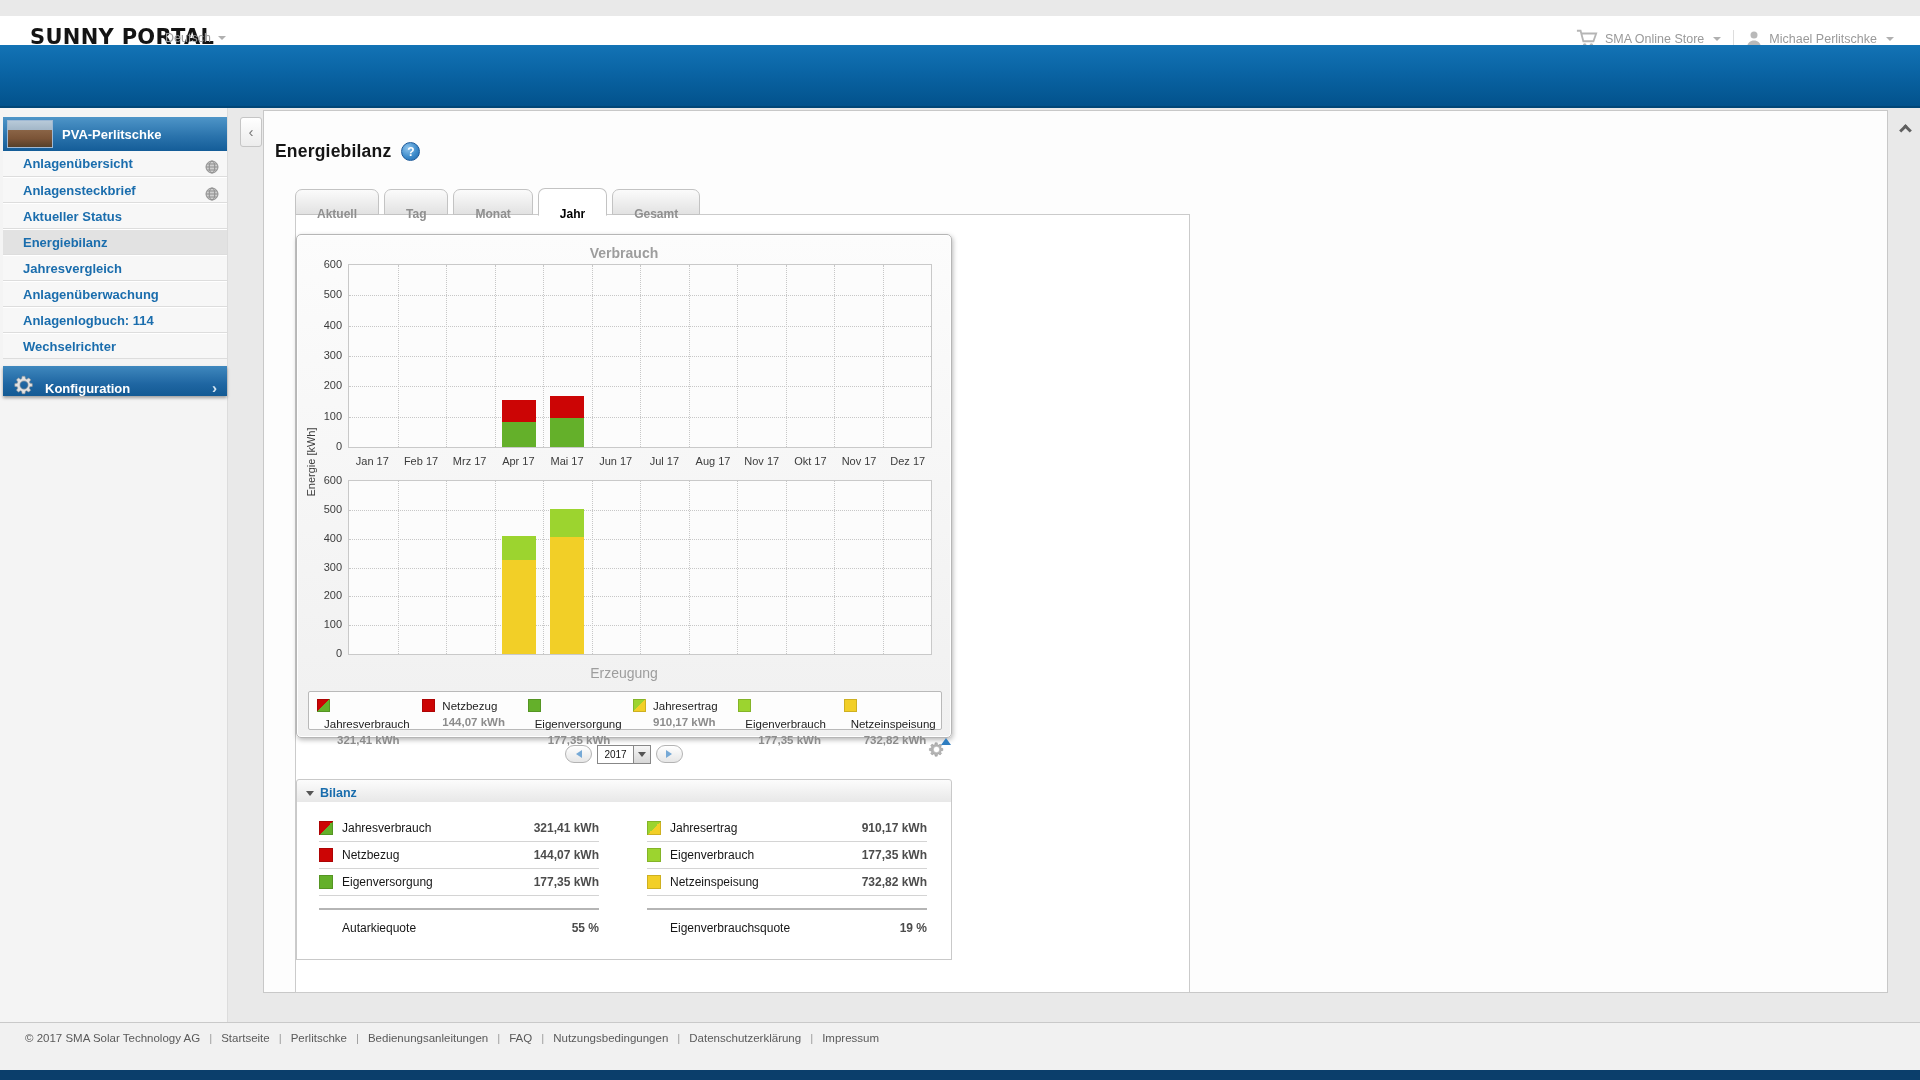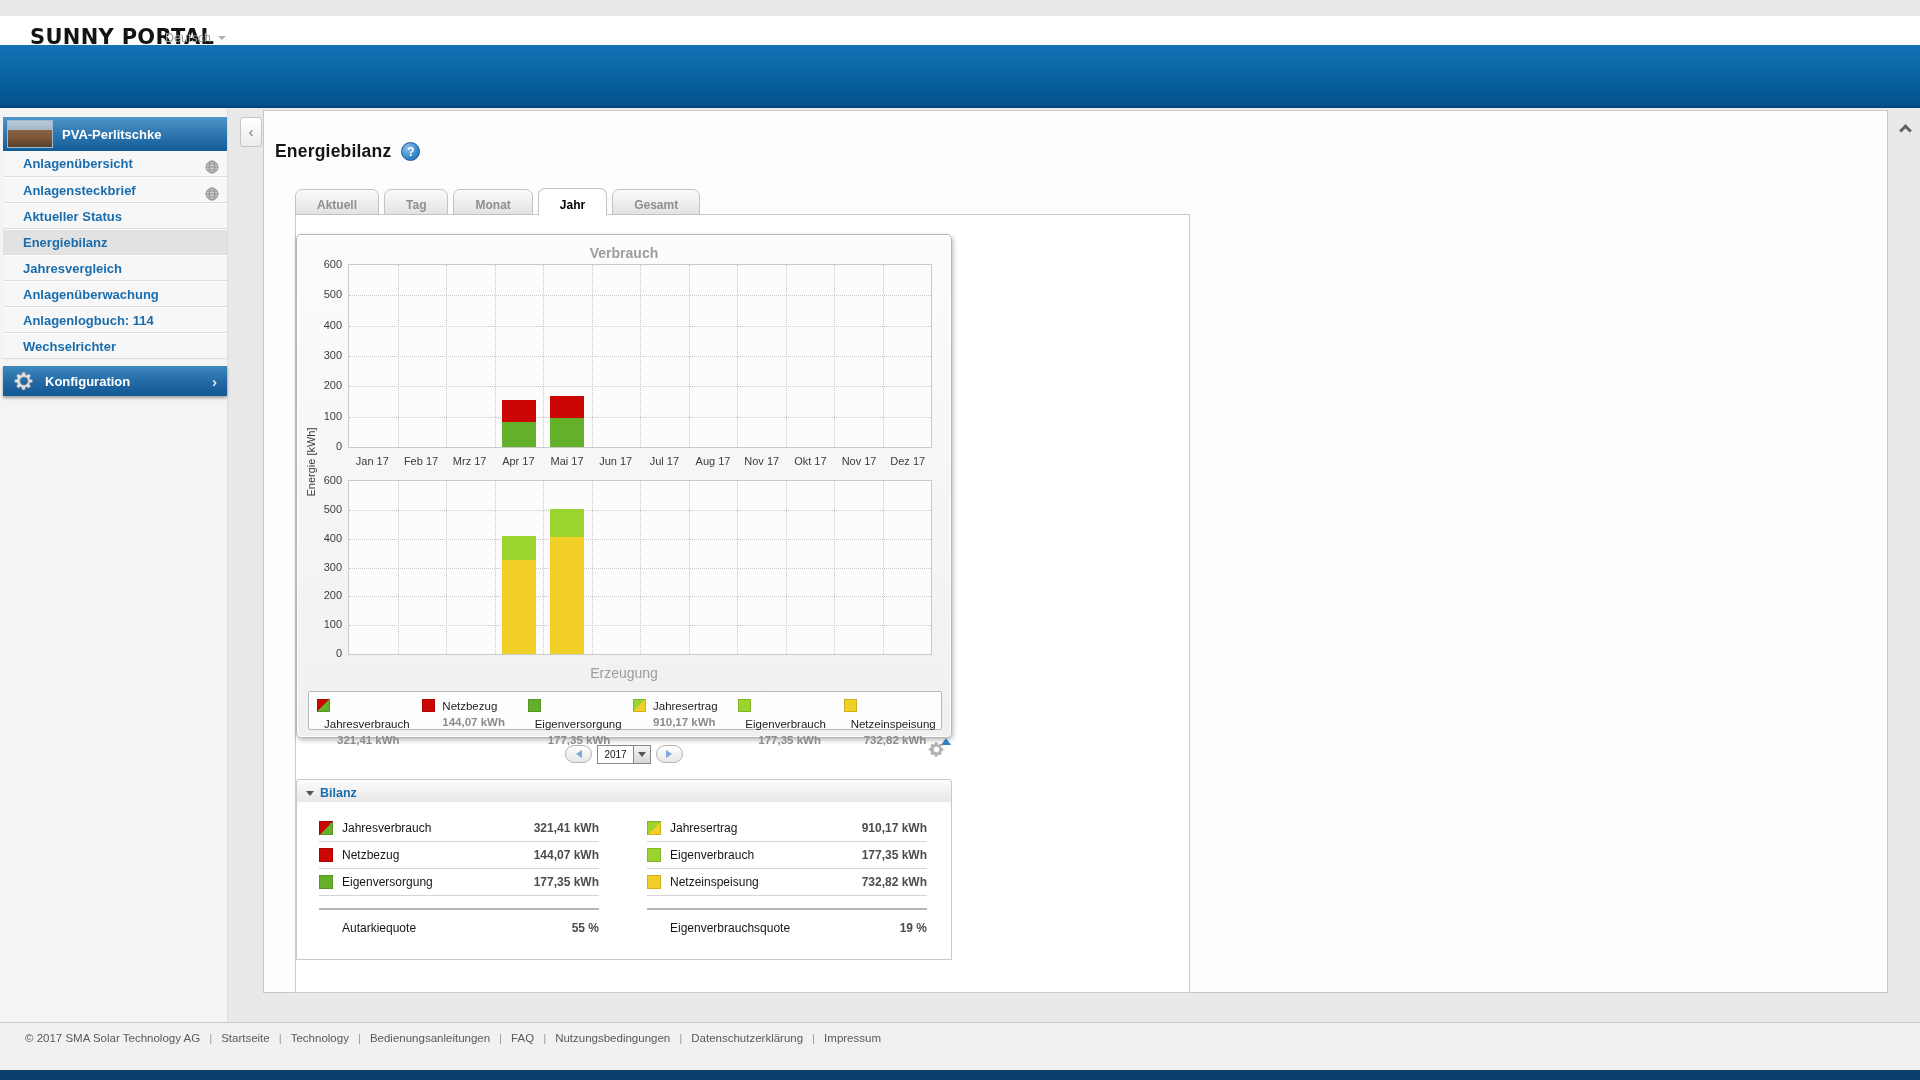--- a/index.html
+++ b/index.html
@@ -33,21 +33,21 @@
   .plant-photo { width:46px; height:28px; margin:0 9px 0 4px; border:1px solid #9fb9d4;
                  background:
                    linear-gradient(180deg,#b7c9d8 0%,#a3b7c8 34%,#8a6446 35%,#7b5437 68%,#54402b 100%); }
   .side-nav { position:absolute; left:3px; right:0; top:43px; }
   .side-item { height:26px; line-height:25px; padding-left:20px; font-weight:bold; font-size:13px;
                color:#1a6dad; background:#f7f7f7; border-bottom:1px solid #ddd; border-top:1px solid #fff;
                position:relative; cursor:pointer; }
   .side-item:first-child { border-top:none; }
   .side-item.selected { background:#e2e2e2; }
   .globe { position:absolute; right:8px; top:6px; width:14px; height:14px; }
-  .konfig { position:absolute; left:3px; right:0; top:258px; height:30px; display:flex; align-items:center;
+  .konfig { position:absolute; left:3px; right:0; top:258px; height:30px; display:flex; align-items:flex-end;
             background:linear-gradient(180deg,#3f88be 0%,#1f66a2 60%,#135a94 100%);
             color:#fff; font-weight:bold; font-size:13px; box-shadow:0 2px 3px rgba(0,0,0,.35); cursor:pointer; }
   .konfig .gear-wrap { margin:0 10px; width:22px; height:22px; }
   .kchev { margin-left:auto; margin-right:10px; color:#d6e6f2; font-size:15px; font-weight:bold; }
   .kchev::after { content:"›"; }
 
   
   .collapse-btn { position:absolute; left:240px; top:117px; width:22px; height:30px;
                   background:linear-gradient(#fff,#ececec); border:1px solid #c5c5c5; border-radius:3px;
                   color:#777; font-size:15px; text-align:center; line-height:27px; cursor:pointer; }
@@ -61,21 +61,21 @@
 
   .title-row { position:absolute; left:11px; top:30px; display:flex; align-items:center; gap:10px; }
   .title-row h1 { font-size:17.5px; font-weight:bold; color:#151515; letter-spacing:.2px; }
   .help { width:19px; height:19px; border-radius:50%; border:1px solid #1d5a9b;
           background:radial-gradient(circle at 35% 30%, #8fc5ee 0%, #3f8ccb 55%, #1a65ad 100%);
           color:#fff; font-size:12px; font-weight:bold; text-align:center; line-height:18px; cursor:pointer; }
   .help::after { content:"?"; }
 
   .tabs { position:absolute; left:31px; top:76px; display:flex; gap:5px; height:28px;
           align-items:flex-end; z-index:2; }
-  .tab { height:26px; line-height:25px; padding:3px 21px; font-size:12px; font-weight:bold; color:#8f8f8f;
+  .tab { height:26px; line-height:25px; padding:12px 21px; font-size:12px; font-weight:bold; color:#8f8f8f;
          background:linear-gradient(180deg,#fbfbfb,#e2e2e2); border:1px solid #c3c3c3;
          border-radius:7px 7px 0 0; cursor:pointer; }
   .tab.active { height:28px; line-height:27px; background:#fff; color:#000; border-bottom:1px solid #fff;
                 margin-bottom:-1px; }
   .tab-content { position:absolute; left:31px; top:103px; width:895px; height:779px;
                  background:#fff; border:1px solid #cbcbcb; }
 
   
   .chart-box { position:absolute; left:32px; top:123px; width:656px; height:504px;
                background:linear-gradient(180deg,#fcfcfc,#f0f0f0); border:1px solid #b6b6b6;
@@ -157,20 +157,40 @@
   .navybar { position:absolute; left:0; top:1070px; width:1920px; height:10px; background:#0b3e6b; }
 </style>
 </head>
 <body>
 
 <header class="topbar">
   <div class="logo">SUNNY PORTAL</div>
   <div class="lang">
     <span>Deutsch</span>
     <span class="caret-sm"></span>
+  </div>
+  <div class="topbar-right">
+    <div class="top-group">
+      <svg width="22" height="19" viewBox="0 0 24 20">
+          <path d="M1 1.5h4l3 11.5h11l3-8.5H6.2" fill="none" stroke="#b5b5b5" stroke-width="2"></path>
+          <circle cx="9.5" cy="17" r="1.9" fill="#b5b5b5"></circle>
+          <circle cx="16.8" cy="17" r="1.9" fill="#b5b5b5"></circle>
+        </svg>
+      <span>SMA Online Store</span>
+      <span class="caret-sm"></span>
+    </div>
+    <div class="vsep"></div>
+    <div class="top-group">
+      <svg width="16" height="18" viewBox="0 0 16 18">
+          <circle cx="8" cy="5" r="3.5" fill="#b9b9b9"></circle>
+          <path d="M1.2 17c0-4.2 3.1-6.6 6.8-6.6s6.8 2.4 6.8 6.6z" fill="#b9b9b9"></path>
+        </svg>
+      <span>Michael Perlitschke</span>
+      <span class="caret-sm"></span>
+    </div>
   </div>
 </header>
 
 <div class="banner"></div>
 
 <aside class="sidebar">
   <div class="plant-header">
     <div class="plant-photo"></div>
     <span>PVA-Perlitschke</span>
   </div>
@@ -431,21 +451,21 @@
     </div>
   </div>
 </section>
 
 <footer class="footer">
   <div class="footer-inner">
     <span>© 2017 SMA Solar Technology AG</span>
     <span class="fsep">|</span>
     <a>Startseite</a>
     <span class="fsep">|</span>
-    <a>Technology</a>
+    <a>Perlitschke</a>
     <span class="fsep">|</span>
     <a>Bedienungsanleitungen</a>
     <span class="fsep">|</span>
     <a>FAQ</a>
     <span class="fsep">|</span>
     <a>Nutzungsbedingungen</a>
     <span class="fsep">|</span>
     <a>Datenschutzerklärung</a>
     <span class="fsep">|</span>
     <a>Impressum</a>

